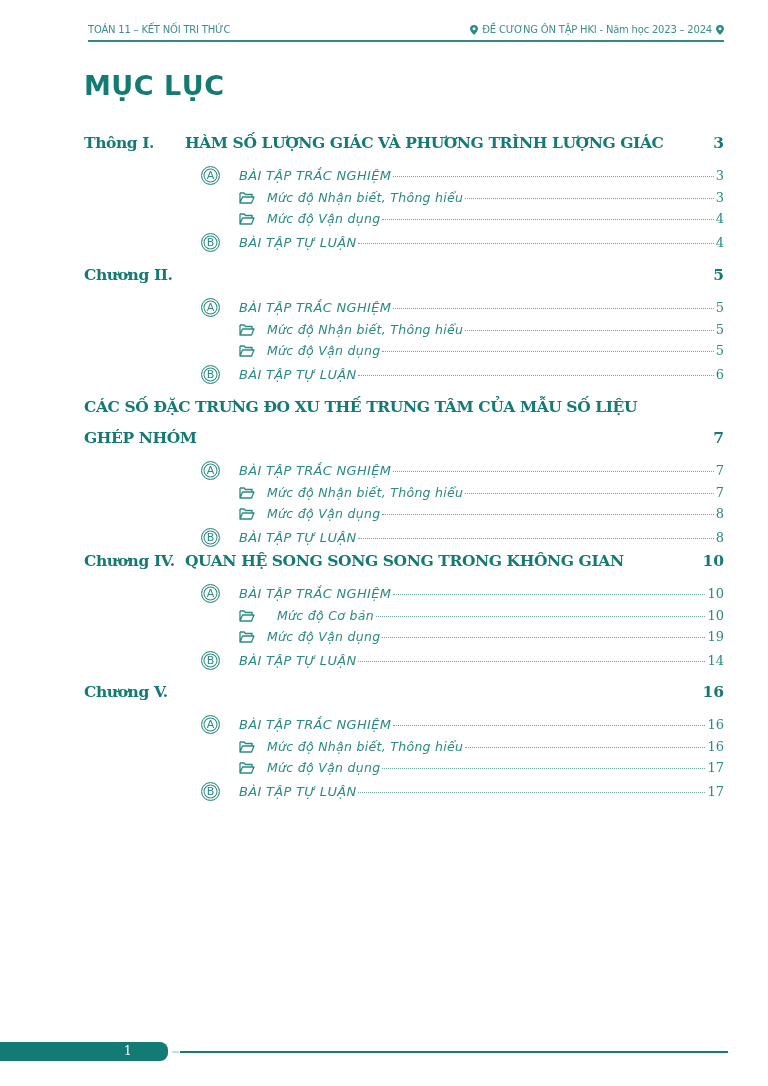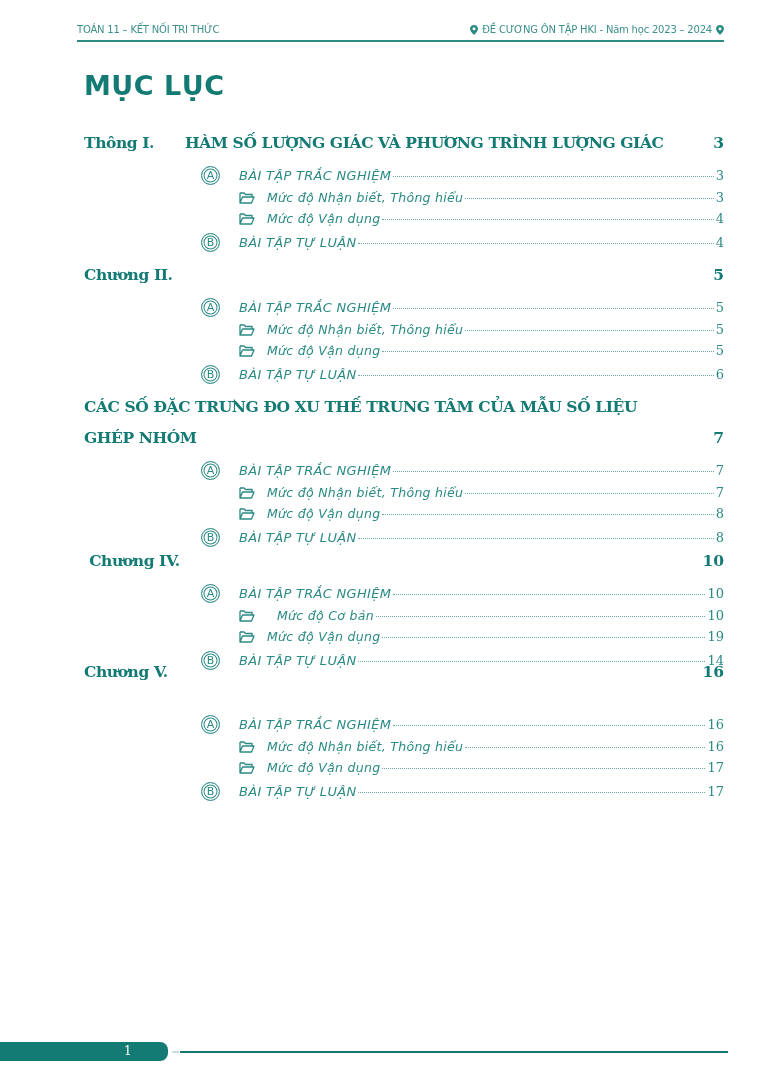--- a/index.html
+++ b/index.html
@@ -1,21 +1,21 @@
 <!DOCTYPE html>
 <html><head>
 <meta charset="utf-8">
 <style>
   html, body { margin: 0; padding: 0; }
   body {
     width: 768px; height: 1086px; background: #ffffff; position: relative; overflow: hidden;
     font-family: "DejaVu Sans", sans-serif; color: #1f7f7a;
   }
   .header {
-    position: absolute; left: 77px; right: 44px; top: 22px; height: 18px;
+    position: absolute; left: 88px; right: 44px; top: 22px; height: 18px;
     border-bottom: 2px solid #2f8a84;
     text-align: center;
   }
   .header-left {
     position: absolute; left: 0; top: 2px; font-size: 10px; color: #3a8f8a;
     font-family: "DejaVu Sans", sans-serif; letter-spacing: -0.2px;
   }
   .header-right {
     position: absolute; right: 0; top: 2px; font-size: 10px; color: #3a8f8a;
     font-family: "DejaVu Sans", sans-serif; display: flex; align-items: center; gap: 4px; letter-spacing: -0.2px;
@@ -171,22 +171,23 @@
       <span class="lbl">Mức độ Vận dụng</span>
       <span class="dots"></span>
       <span class="pg">8</span>
     </div>
     <div class="badge" style="left: 117px; top: 528px;">B</div>
     <div class="entry" style="left: 155px; top: 530px;">
       <span class="lbl">BÀI TẬP TỰ LUẬN</span>
       <span class="dots"></span>
       <span class="pg">8</span>
     </div>
-    <div class="chapter-row" style="top: 545px; height: 31px; text-align: center;">
+    <div class="chapter-row" style="top: 545px; height: 31px;">
       <span class="chapter-label" style="line-height:31px">Chương IV.</span>
+      <span class="chapter-title" style="padding-right:40px">QUAN HỆ SONG SONG SONG TRONG KHÔNG GIAN</span>
       <span class="chapter-page">10</span>
     </div>
     <div class="badge" style="left: 117px; top: 584px;">A</div>
     <div class="entry" style="left: 155px; top: 586px;">
       <span class="lbl">BÀI TẬP TRẮC NGHIỆM</span>
       <span class="dots"></span>
       <span class="pg">10</span>
     </div>
     <svg class="folder-icon" viewBox="0 0 16 12" style="left: 155px; top: 610px;">
       <path d="M1 1h4l1.5 1.5H13v2.5" fill="none" stroke="#2a8a84" stroke-width="1.3"></path>
@@ -205,21 +206,21 @@
       <span class="lbl">Mức độ Vận dụng</span>
       <span class="dots"></span>
       <span class="pg">19</span>
     </div>
     <div class="badge" style="left: 117px; top: 651px;">B</div>
     <div class="entry" style="left: 155px; top: 653px;">
       <span class="lbl">BÀI TẬP TỰ LUẬN</span>
       <span class="dots"></span>
       <span class="pg">14</span>
     </div>
-    <div class="chapter-row" style="top: 656px; height: 31px;">
+    <div class="chapter-row" style="top: 676px; height: 31px;">
       <span class="chapter-label" style="line-height:31px">Chương V.</span>
       <span class="chapter-page">16</span>
     </div>
     <div class="badge" style="left: 117px; top: 715px;">A</div>
     <div class="entry" style="left: 155px; top: 717px;">
       <span class="lbl">BÀI TẬP TRẮC NGHIỆM</span>
       <span class="dots"></span>
       <span class="pg">16</span>
     </div>
     <svg class="folder-icon" viewBox="0 0 16 12" style="left: 155px; top: 741px;">

